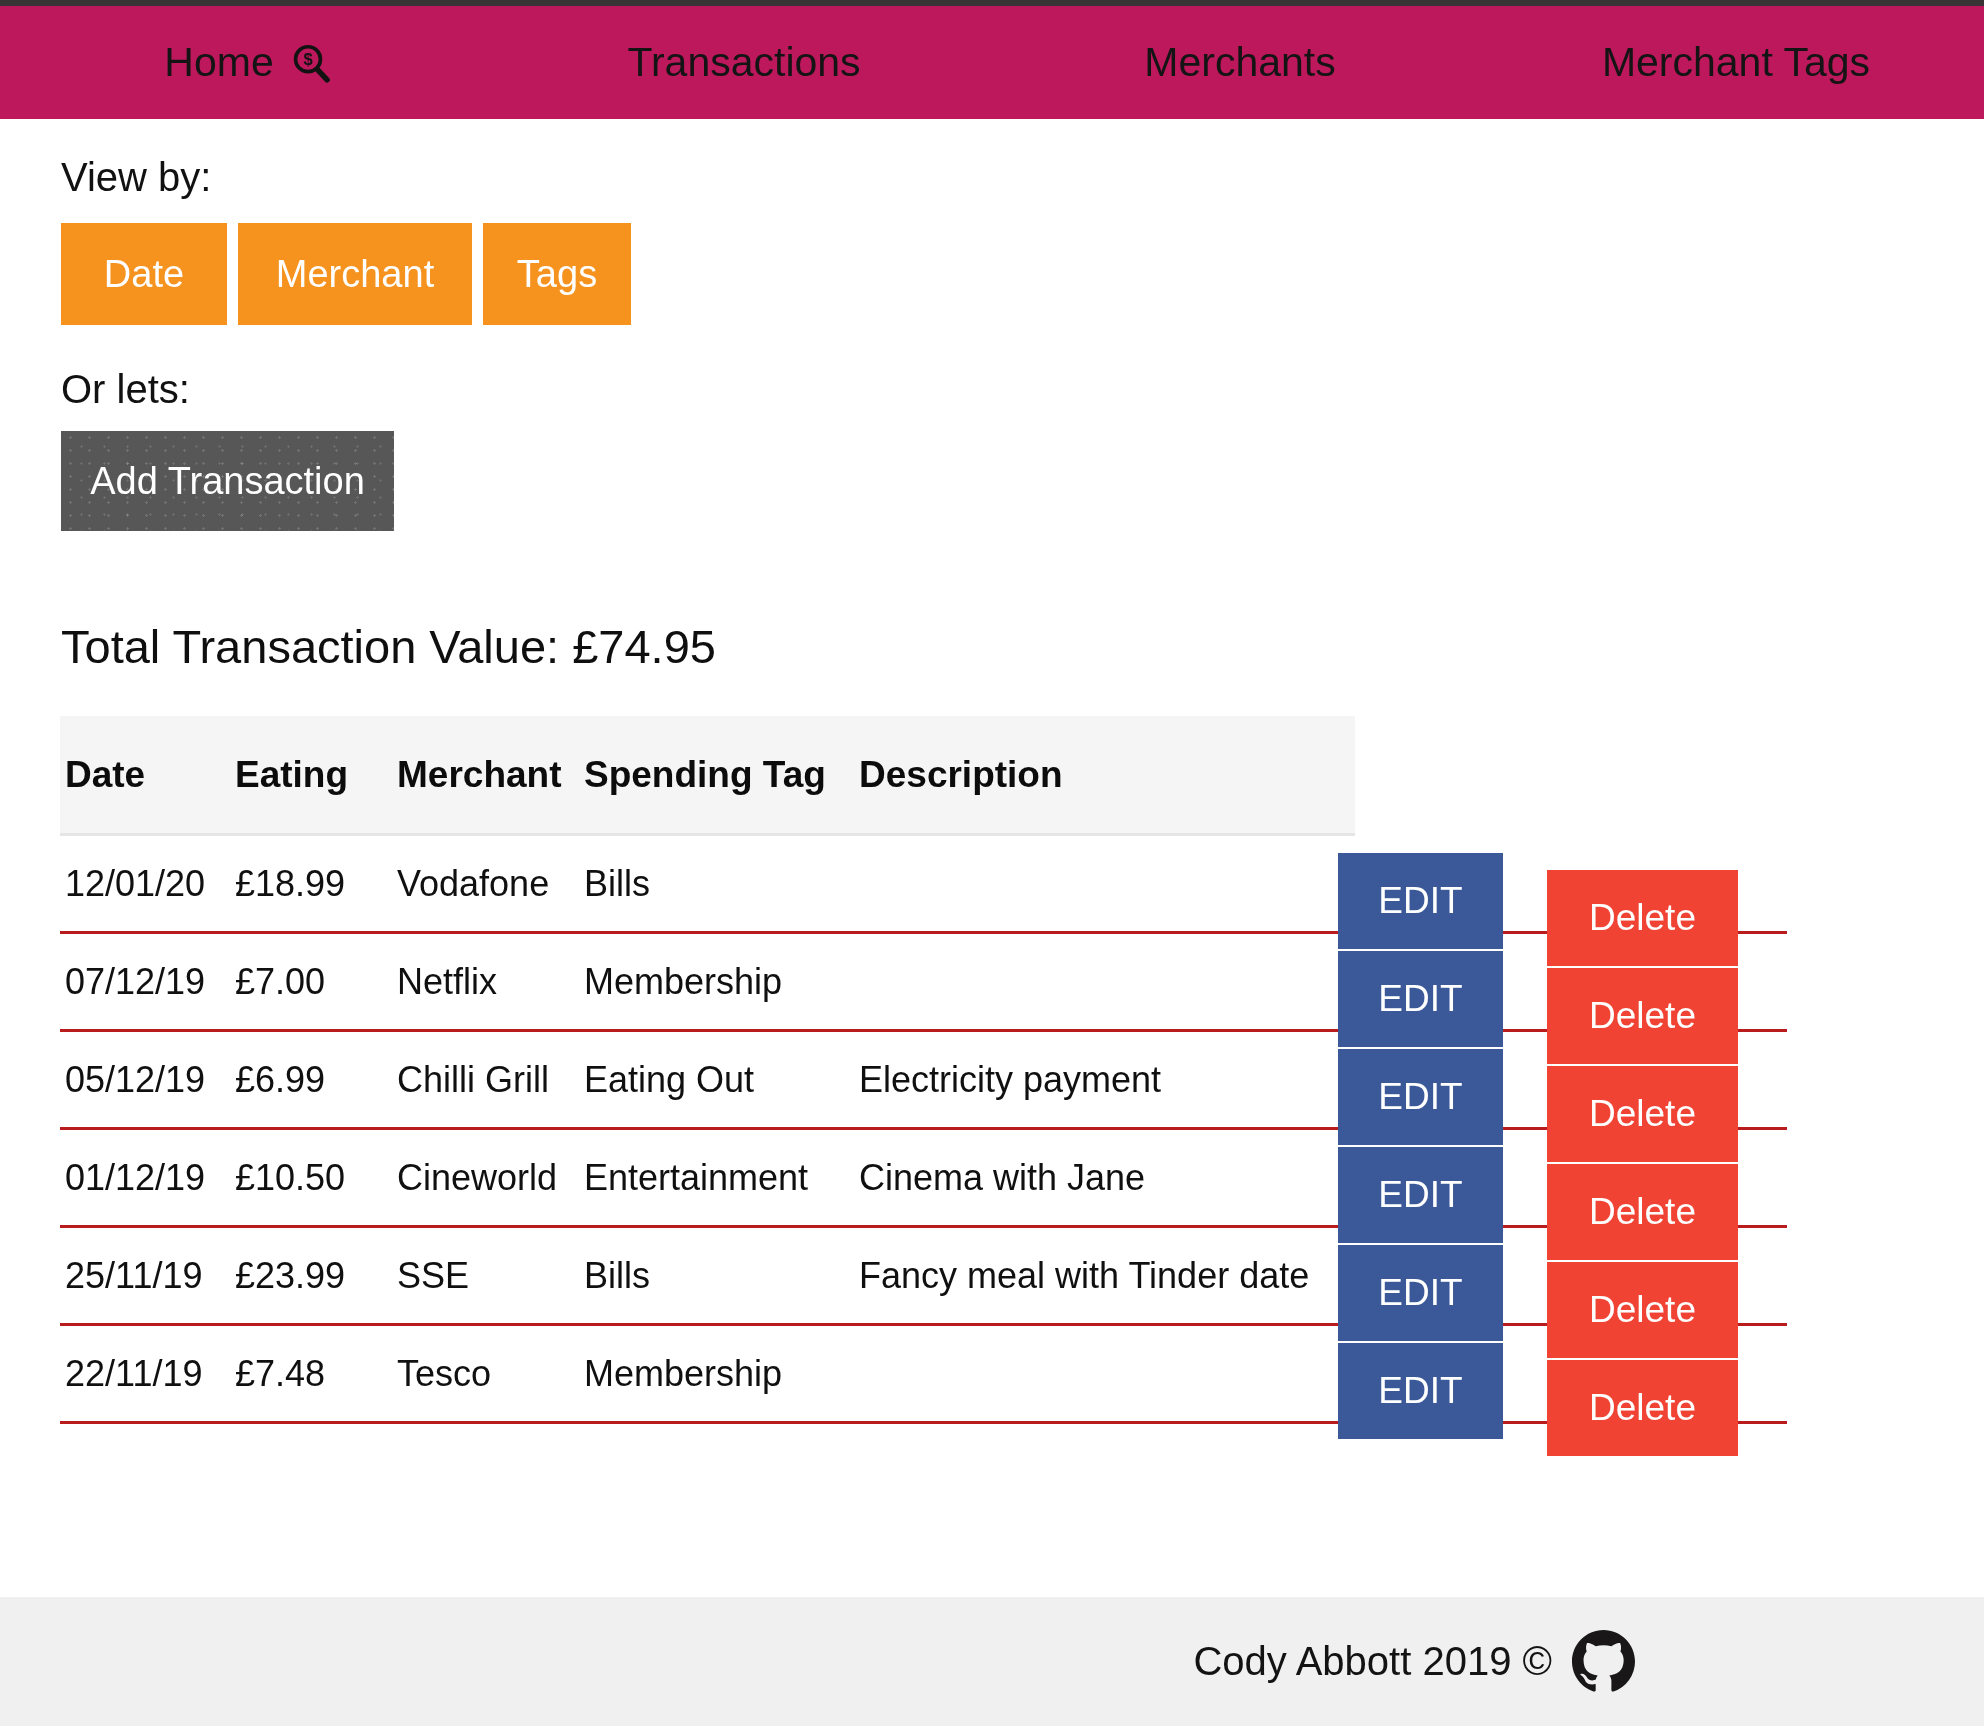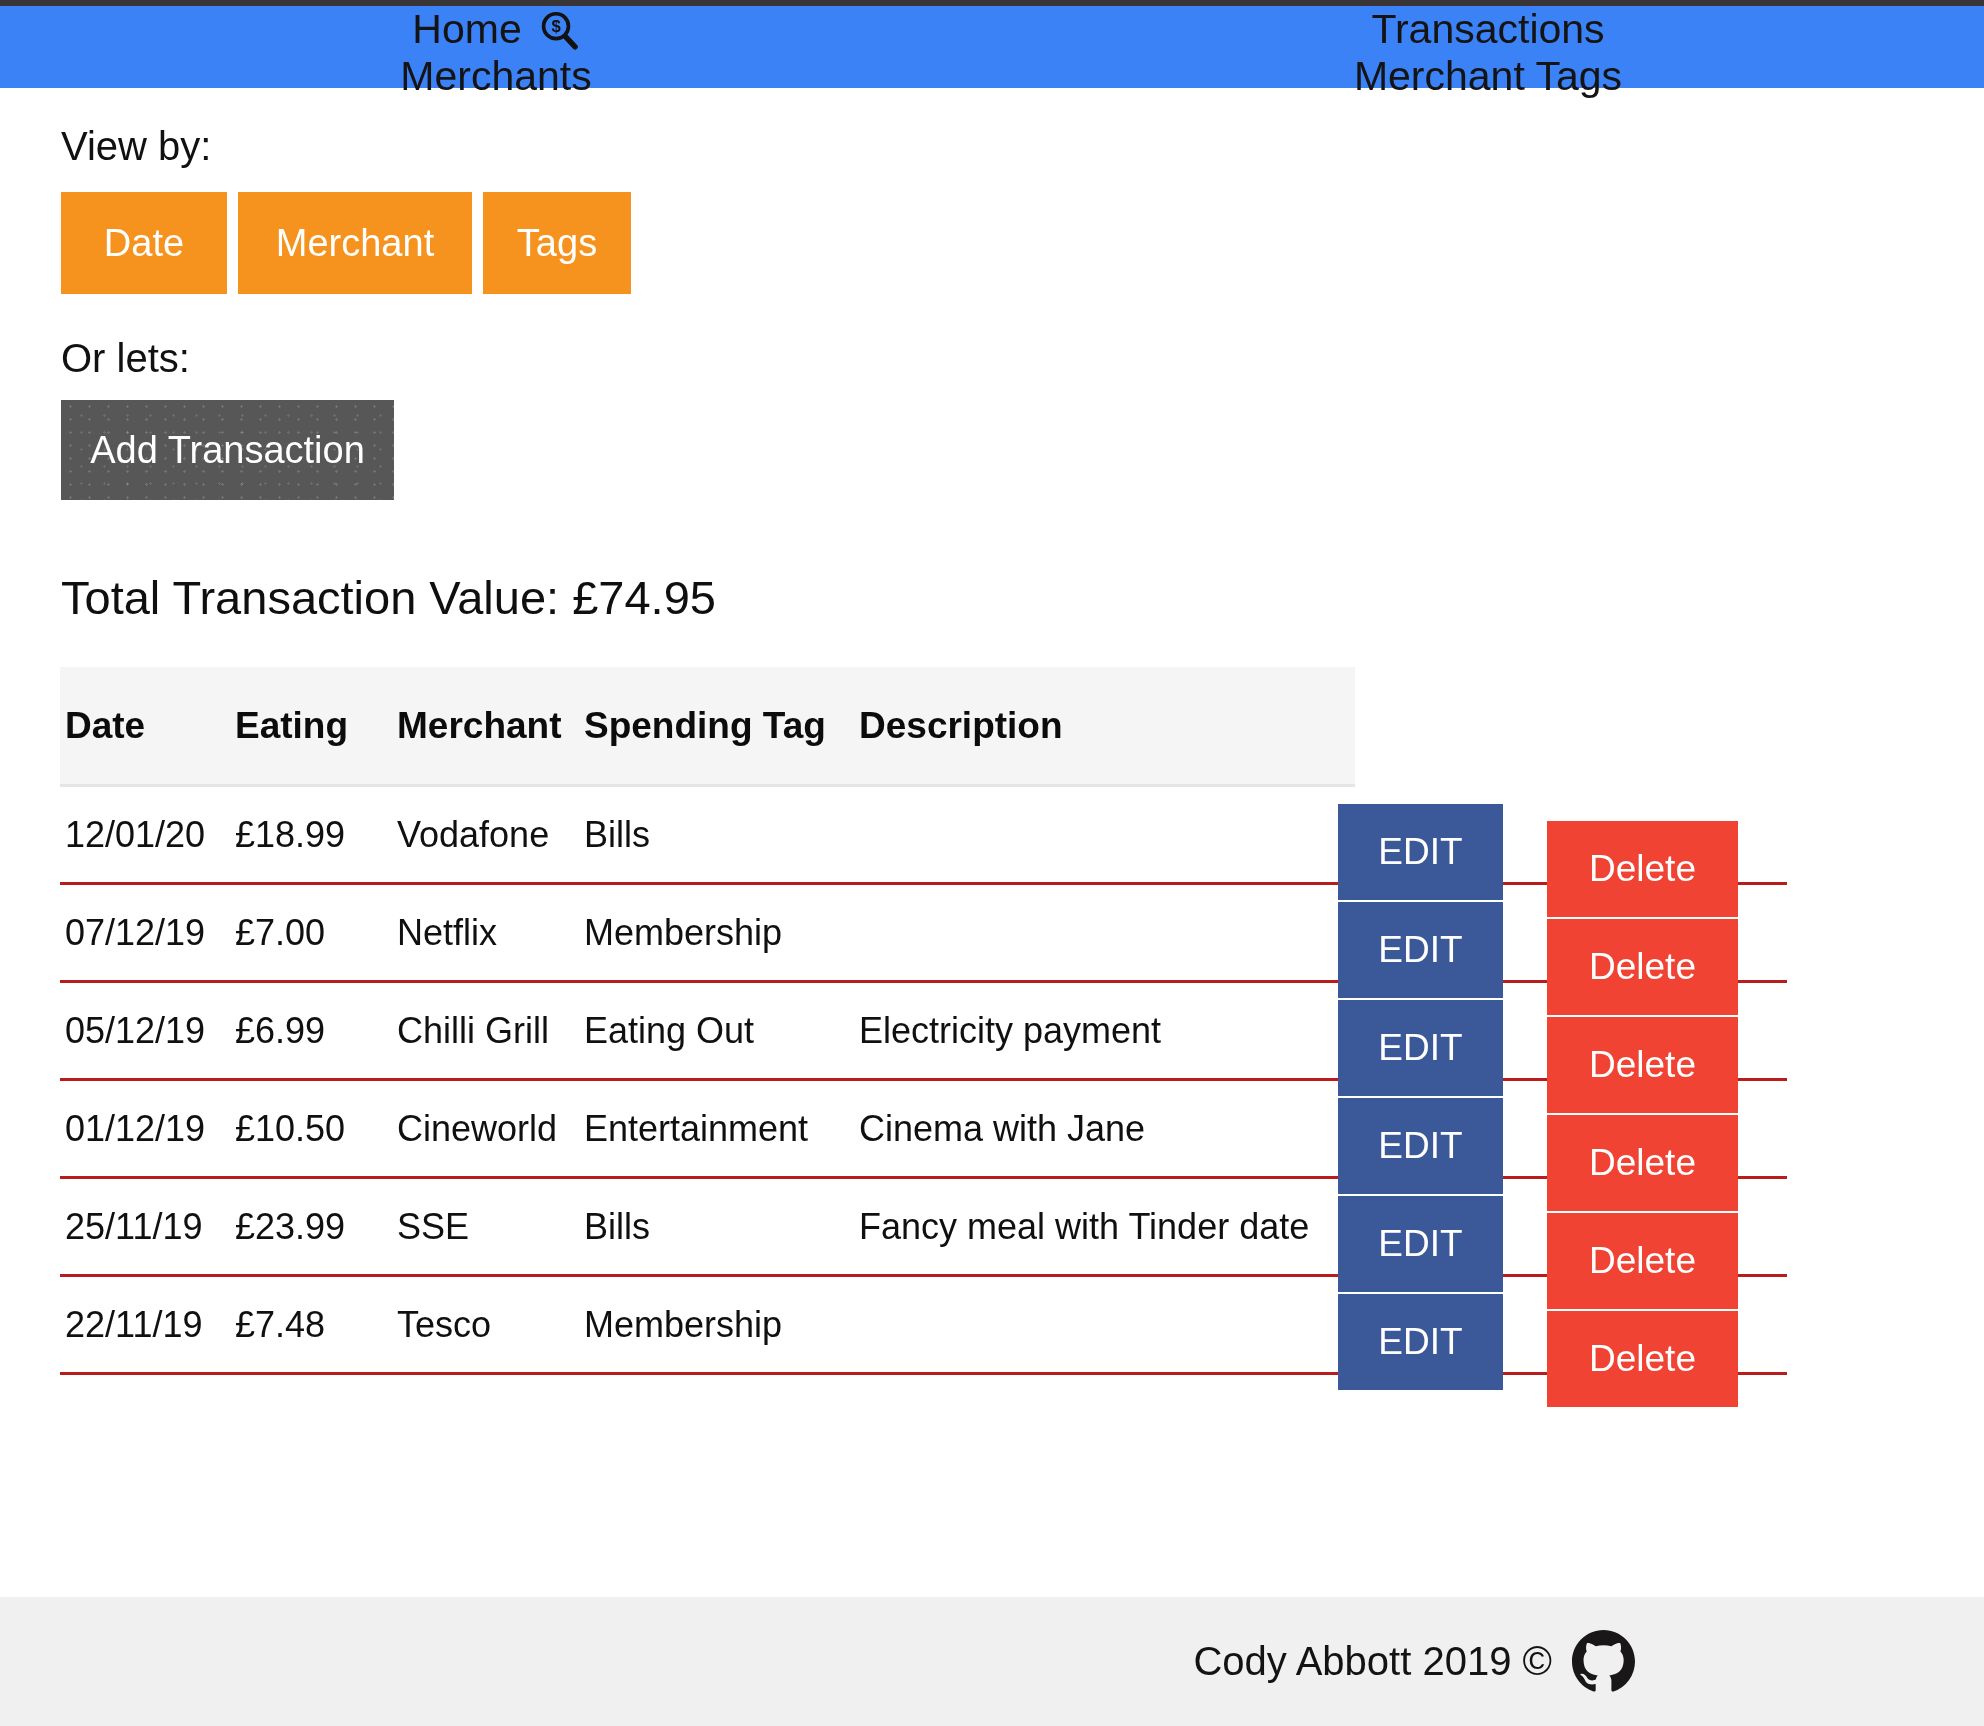--- a/index.html
+++ b/index.html
@@ -6,22 +6,22 @@
   html, body {
     width: 1984px; height: 1726px;
     overflow: hidden;
     background: #ffffff;
     font-family: "Liberation Sans", "DejaVu Sans", sans-serif;
     color: #151515;
     position: relative;
   }
   .top-strip { height: 6px; background: #393536; }
   nav {
-    height: 82px; background: #3b82f6;
-    display: grid; grid-template-columns: repeat(2, 1fr);
+    height: 113px; background: #be185d;
+    display: grid; grid-template-columns: repeat(4, 1fr);
   }
   .nav-item {
     display: flex; align-items: center; justify-content: center;
     gap: 16px; font-size: 41px; color: #141414; cursor: pointer;
   }
   .content { padding-left: 61px; }
   .section-label { margin-top: 34px; font-size: 40px; line-height: 1.2; color: #111; }
   .viewby-row { margin-top: 22px; display: flex; gap: 11px; }
   .btn {
     border: none; color: #ffffff; font-size: 38px;
@@ -34,21 +34,21 @@
   .btn-tags { width: 148px; }
   .btn-add {
     margin-top: 18px; width: 333px; height: 100px;
     background: #575757;
     background-image:
       radial-gradient(rgba(255,255,255,0.16) 1.5px, transparent 1.6px),
       radial-gradient(rgba(255,255,255,0.12) 1.5px, transparent 1.6px);
     background-size: 19px 13px, 23px 17px;
     background-position: 0 0, 9px 7px;
   }
-  .total-heading { margin-top: 70px; font-size: 47px; line-height: 1.2; font-weight: 400; color: #0f0f0f; }
+  .total-heading { margin-top: 88px; font-size: 47px; line-height: 1.2; font-weight: 400; color: #0f0f0f; }
   .tx-table { margin-top: 41px; margin-left: -1px; width: 1727px; }
   .tx-header {
     width: 1295px; height: 120px; background: #f5f5f5;
     display: grid; grid-template-columns: 170px 162px 187px 275px auto;
     align-items: center;
     border-bottom: 3px solid #e5e5e5;
   }
   .tx-header .th { font-size: 37px; font-weight: 700; padding-left: 5px; color: #0c0c0c; }
   .tx-row {
     position: relative; width: 1727px; height: 98px;

